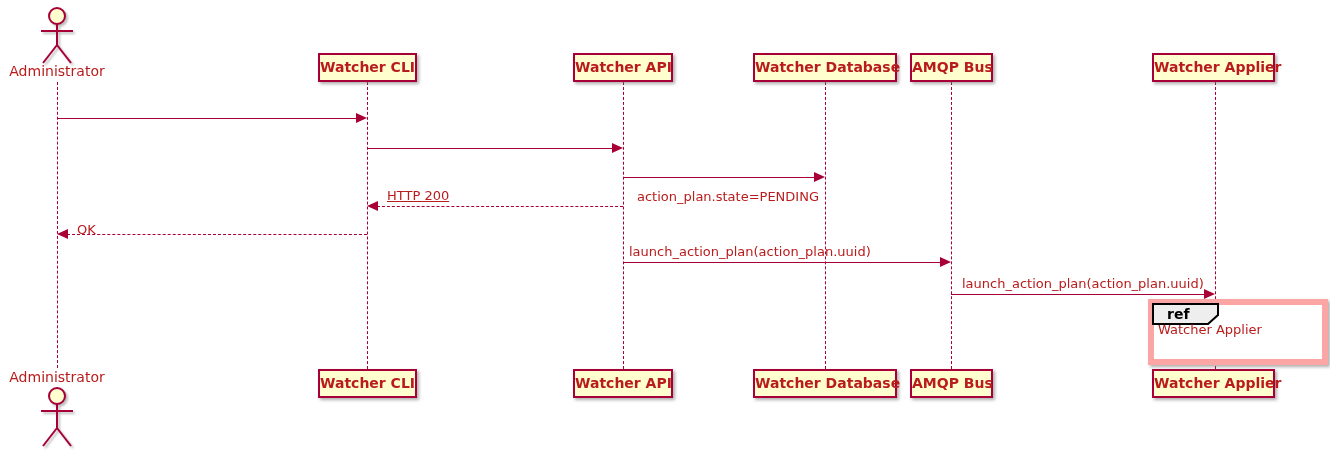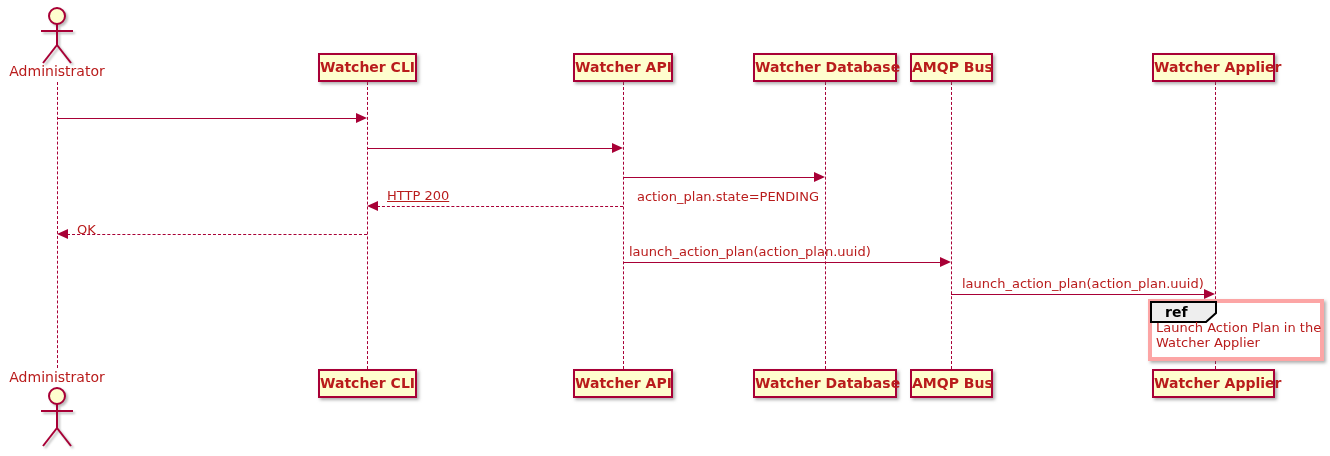--- a/index.html
+++ b/index.html
@@ -18,21 +18,21 @@
   .msg-line{position:absolute;height:0;}
   .line-solid{border-top:1px solid #A80036;}
   .line-dashed{border-top:1px dashed #A80036;}
   .arr{position:absolute;width:0;height:0;border-top:5px solid transparent;border-bottom:5px solid transparent;}
   .arr-r{border-left:11px solid #A80036;}
   .arr-l{border-right:11px solid #A80036;}
   .actor-label{position:absolute;width:120px;text-align:center;font-size:14px;}
   .actor-svg{position:absolute;filter:drop-shadow(2px 2px 1px #bbbbbb);}
   .ref-frame{
     position:absolute;left:1148px;top:299px;width:168px;height:54px;
-    border:4px solid #fca5a5;background:#ffffff;box-shadow:2px 2px 3px rgba(110,110,110,.55);
+    border:6px solid #fca5a5;background:#ffffff;box-shadow:2px 2px 3px rgba(110,110,110,.55);
   }
   .ref-tab{position:absolute;left:-2px;top:-2px;}
   .ref-body{position:absolute;left:4px;top:17px;font-size:13px;line-height:15px;white-space:nowrap;}
 </style>
 </head>
 <body>
 
 <div id="canvas">
 
   <div class="lifeline" style="left:56.5px;top:82px;height:286px;"></div>
@@ -97,18 +97,17 @@
   <div class="msg-label" style="left:962px;top:277px;">launch_action_plan(action_plan.uuid)</div>
   <div class="msg-line line-solid" style="left:951px;top:294px;width:254px;"></div>
   <div class="arr arr-r" style="left:1204px;top:289px;"></div>
 
   <div class="ref-frame">
     <svg class="ref-tab" width="72" height="23" viewBox="0 0 72 23">
       <path d="M1,1 L66,1 L66,12 L56,21 L1,21 Z" fill="#EEEEEE" stroke="#000000" stroke-width="2"></path>
       <text x="15" y="16" font-size="14" font-weight="bold" fill="#000000">ref</text>
     </svg>
     <div class="ref-body">
-      <div>Launch Action Plan in the</div>
       <div>Watcher Applier</div>
     </div>
   </div>
 
 </div>
 
 </body></html>

